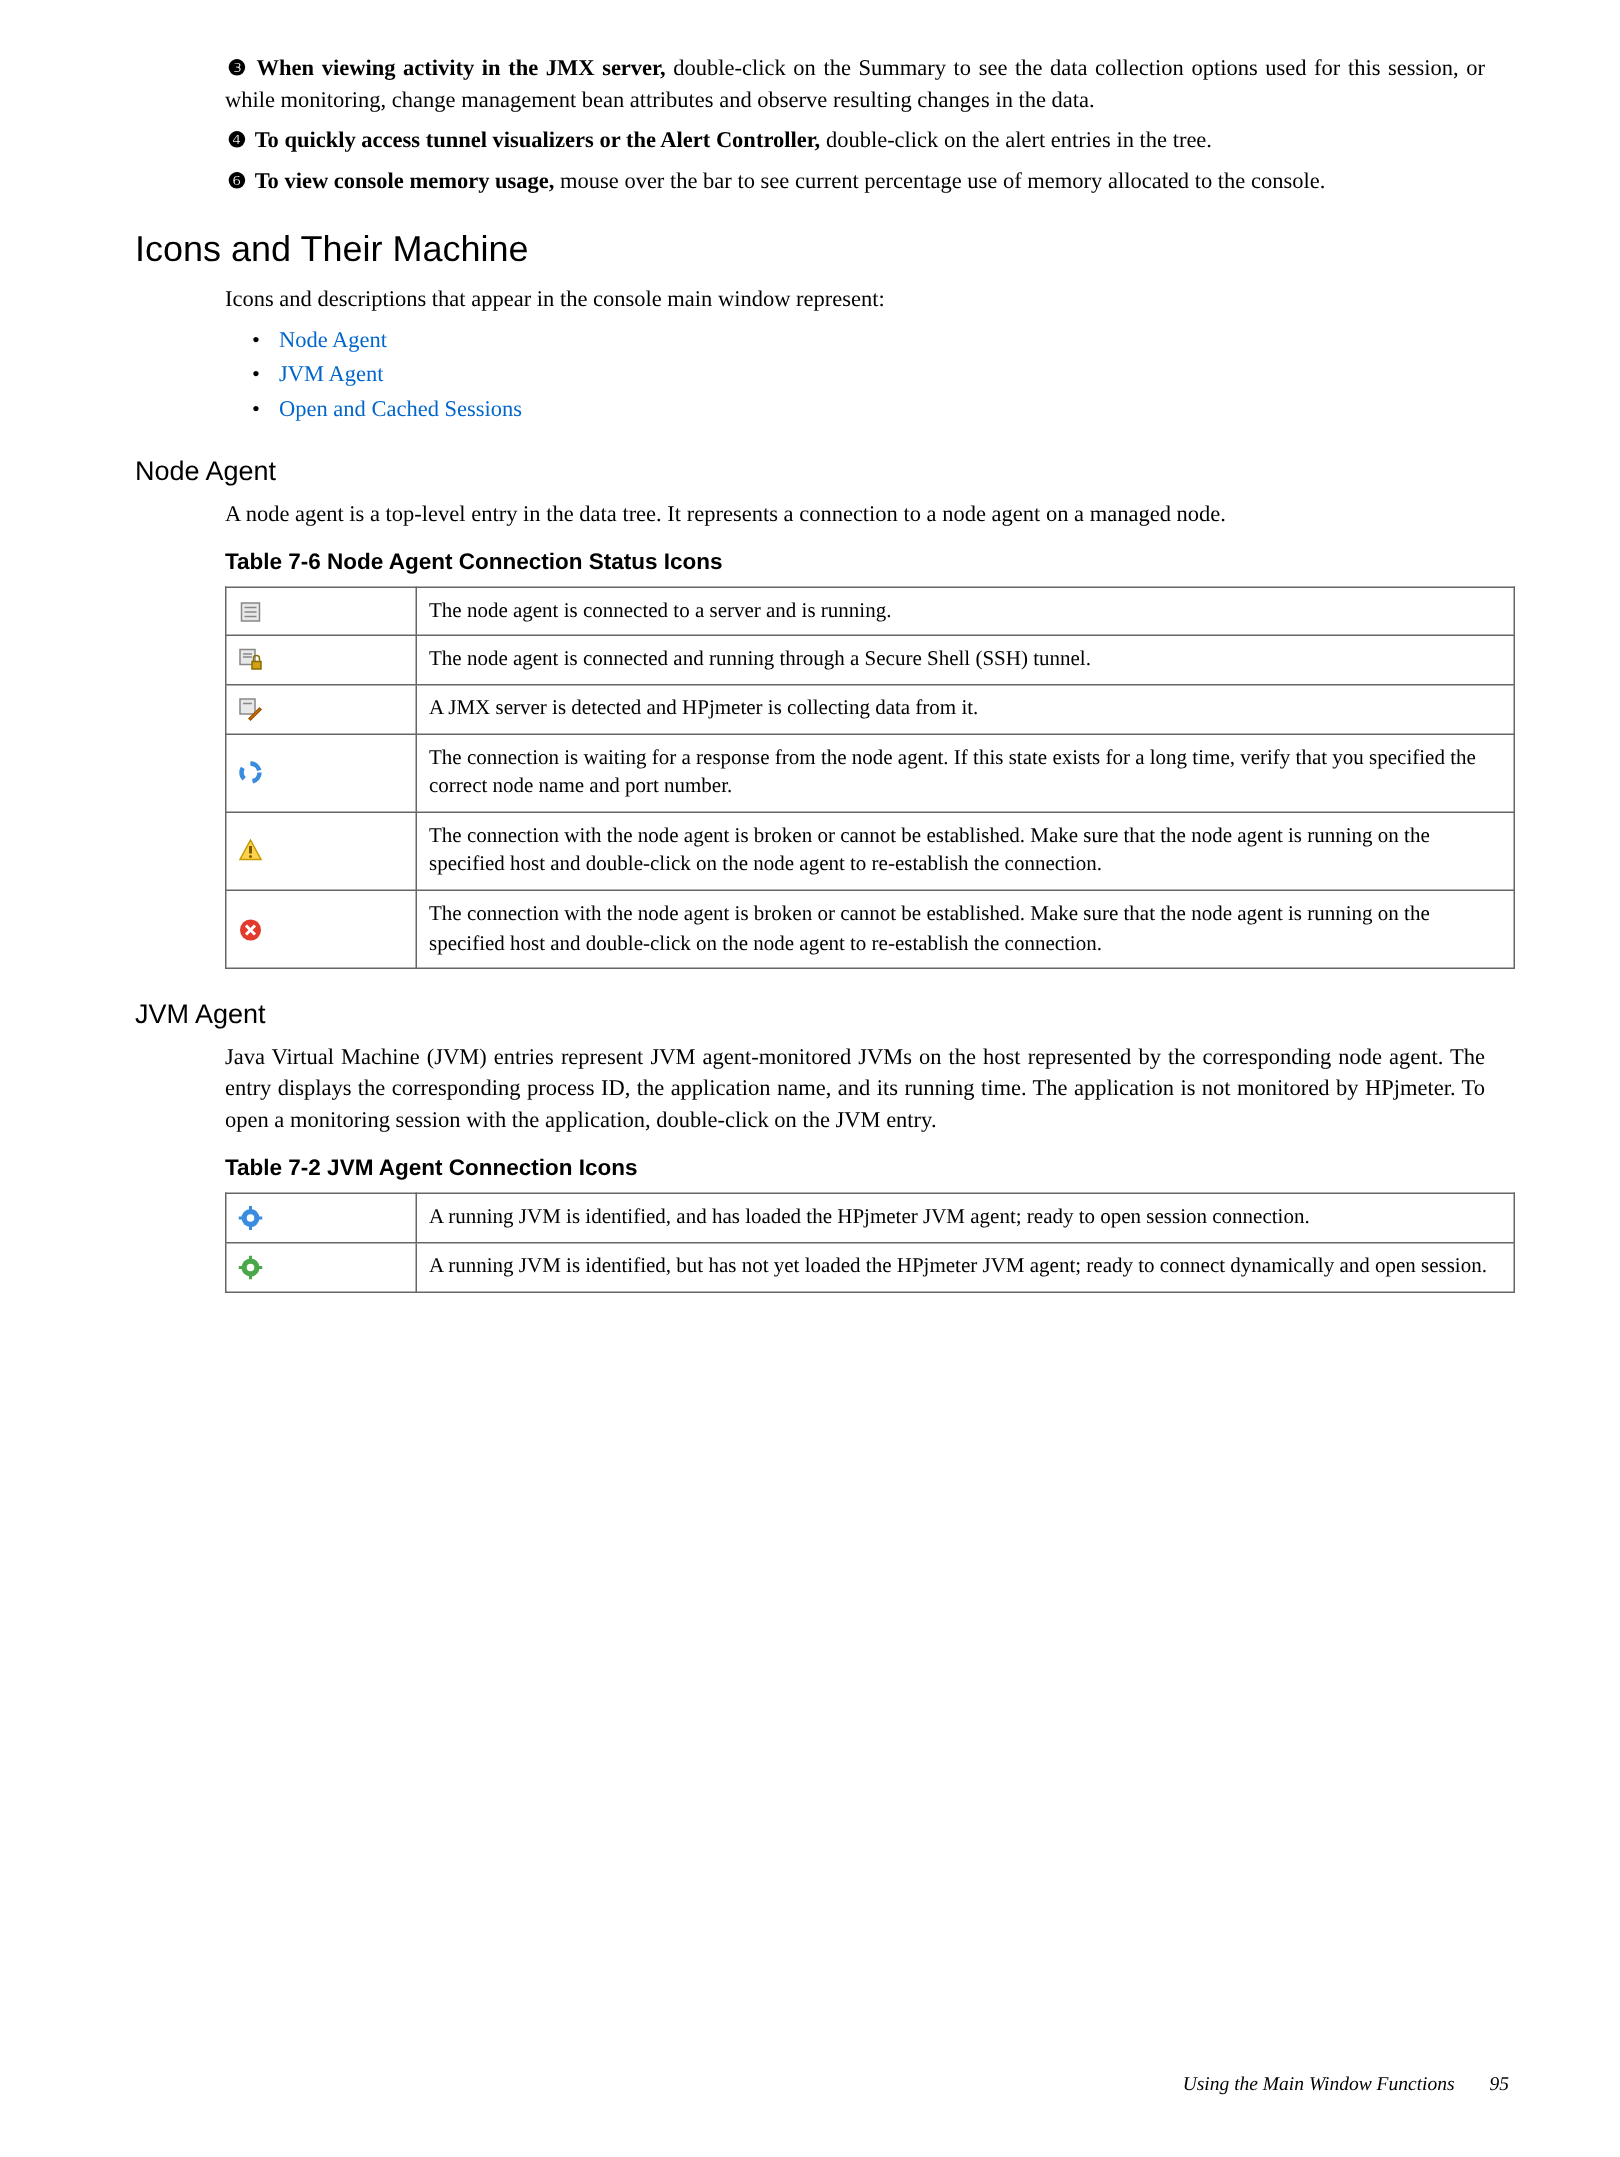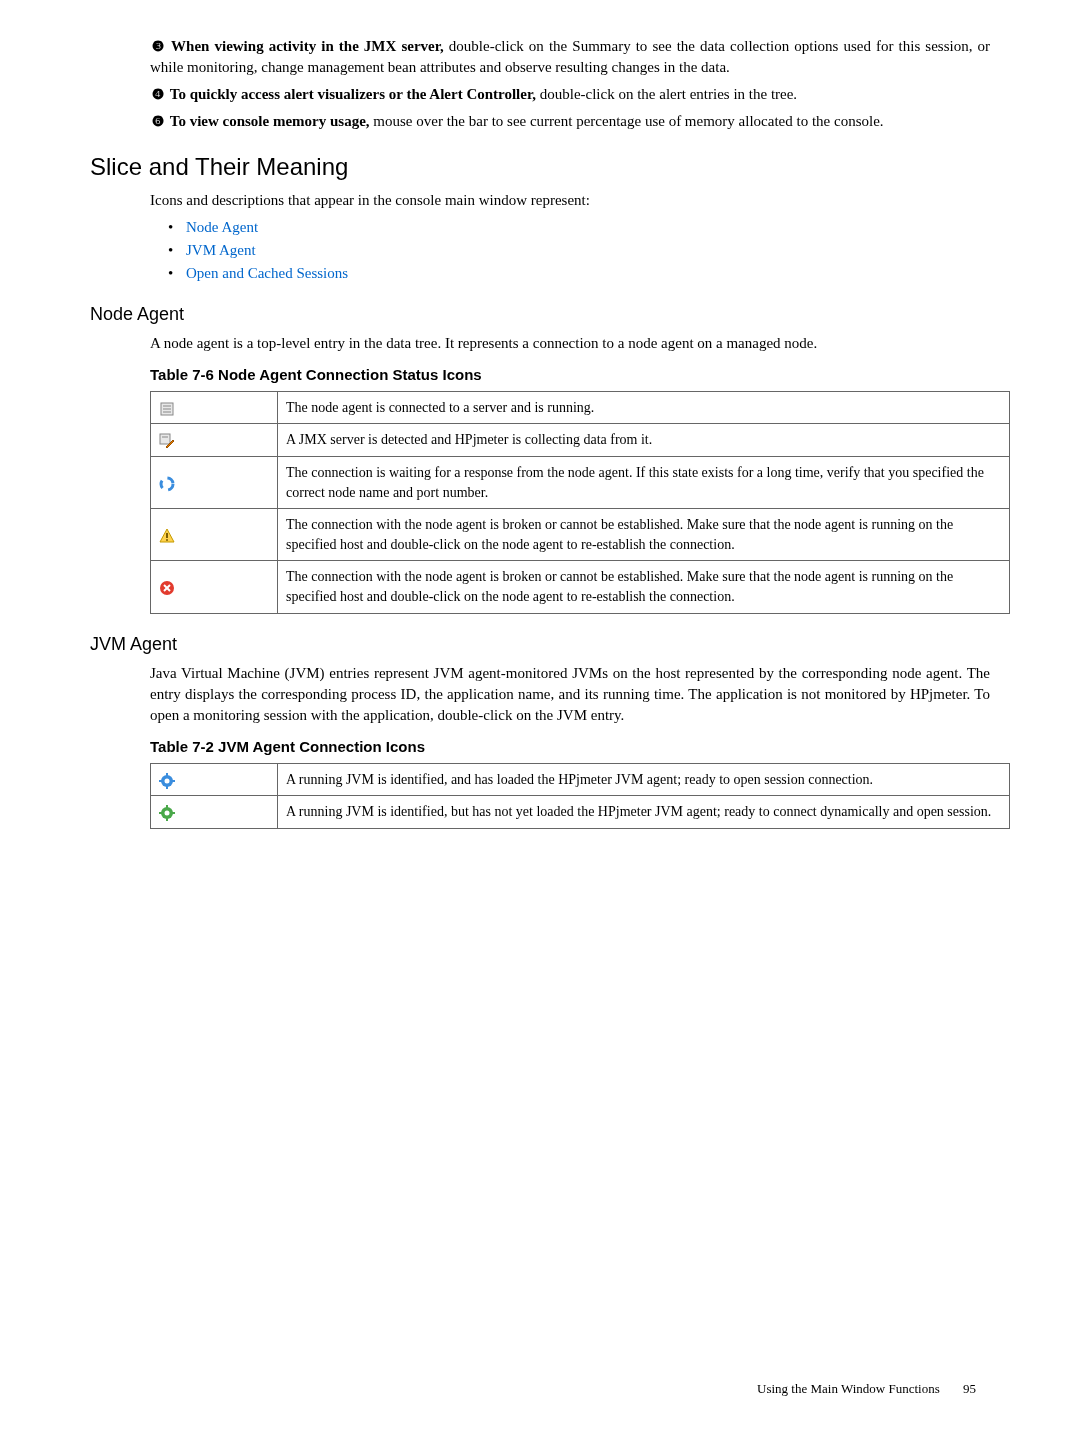--- a/index.html
+++ b/index.html
@@ -82,23 +82,24 @@
   }
   table.icon-table td.icon-cell {
     width: 110px;
     text-align: left;
     vertical-align: middle;
     padding-left: 8px;
   }
   .footer {
     position: absolute;
     bottom: 40px;
-    right: 104px;
+    right: 74px;
     font-size: 13px;
     font-family: Georgia, serif;
+    font-style: italic;
   }
   .footer-page {
     margin-left: 20px;
   }
   
   .mini-icon {
     width: 16px;
     height: 16px;
     display: inline-block;
     vertical-align: middle;
@@ -109,29 +110,29 @@
 
 <div class="page">
 
   <div class="indent">
     <p class="para">
       <span class="circled">❸</span>
       <span class="bold">When viewing activity in the JMX server,</span><span> double-click on the Summary to see the data collection options used for this session, or while monitoring, change management bean attributes and observe resulting changes in the data.</span>
     </p>
     <p class="para">
       <span class="circled">❹</span>
-      <span class="bold">To quickly access alert visualizers or the Alert Controller,</span><span> double-click on the alert entries in the tree.</span>
+      <span class="bold">To quickly access tunnel visualizers or the Alert Controller,</span><span> double-click on the alert entries in the tree.</span>
     </p>
     <p class="para">
       <span class="circled">❻</span>
       <span class="bold">To view console memory usage,</span><span>  mouse over the bar to see current percentage use of memory allocated to the console.</span>
     </p>
   </div>
 
-  <h2>Slice and Their Meaning</h2>
+  <h2>Icons and Their Machine</h2>
   <div class="indent">
     <p class="para">Icons and descriptions that appear in the console main window represent:</p>
     <ul class="bullets">
       <li><span class="link">Node Agent</span></li>
       <li><span class="link">JVM Agent</span></li>
       <li><span class="link">Open and Cached Sessions</span></li>
     </ul>
   </div>
 
   <h3>Node Agent</h3>
@@ -146,20 +147,34 @@
         <span class="mini-icon">
           <svg viewBox="0 0 16 16">
                 <rect x="2" y="2" width="12" height="12" fill="#e8e8e8" stroke="#888"></rect>
                 <line x1="4" y1="5" x2="12" y2="5" stroke="#888"></line>
                 <line x1="4" y1="8" x2="12" y2="8" stroke="#888"></line>
                 <line x1="4" y1="11" x2="12" y2="11" stroke="#888"></line>
               </svg>
         </span>
       </td>
       <td>The node agent is connected to a server and is running.</td>
+    </tr>
+    <tr>
+      <td class="icon-cell">
+        <span class="mini-icon">
+          <svg viewBox="0 0 16 16">
+                <rect x="1" y="1" width="10" height="10" fill="#e8e8e8" stroke="#888"></rect>
+                <line x1="3" y1="4" x2="9" y2="4" stroke="#888"></line>
+                <line x1="3" y1="6" x2="9" y2="6" stroke="#888"></line>
+                <rect x="9" y="9" width="6" height="5" fill="#d4a017" stroke="#8a6d00"></rect>
+                <path d="M10 9 v-2 a2 2 0 0 1 4 0 v2" fill="none" stroke="#8a6d00"></path>
+              </svg>
+        </span>
+      </td>
+      <td>The node agent is connected and running through a Secure Shell (SSH) tunnel.</td>
     </tr>
     <tr>
       <td class="icon-cell">
         <span class="mini-icon">
           <svg viewBox="0 0 16 16">
                 <rect x="1" y="1" width="10" height="10" fill="#e8e8e8" stroke="#888"></rect>
                 <line x1="3" y1="4" x2="9" y2="4" stroke="#888"></line>
                 <path d="M7 14 L14 7 L15 8 L8 15 Z" fill="#e07b00" stroke="#a05400"></path>
               </svg>
         </span>

